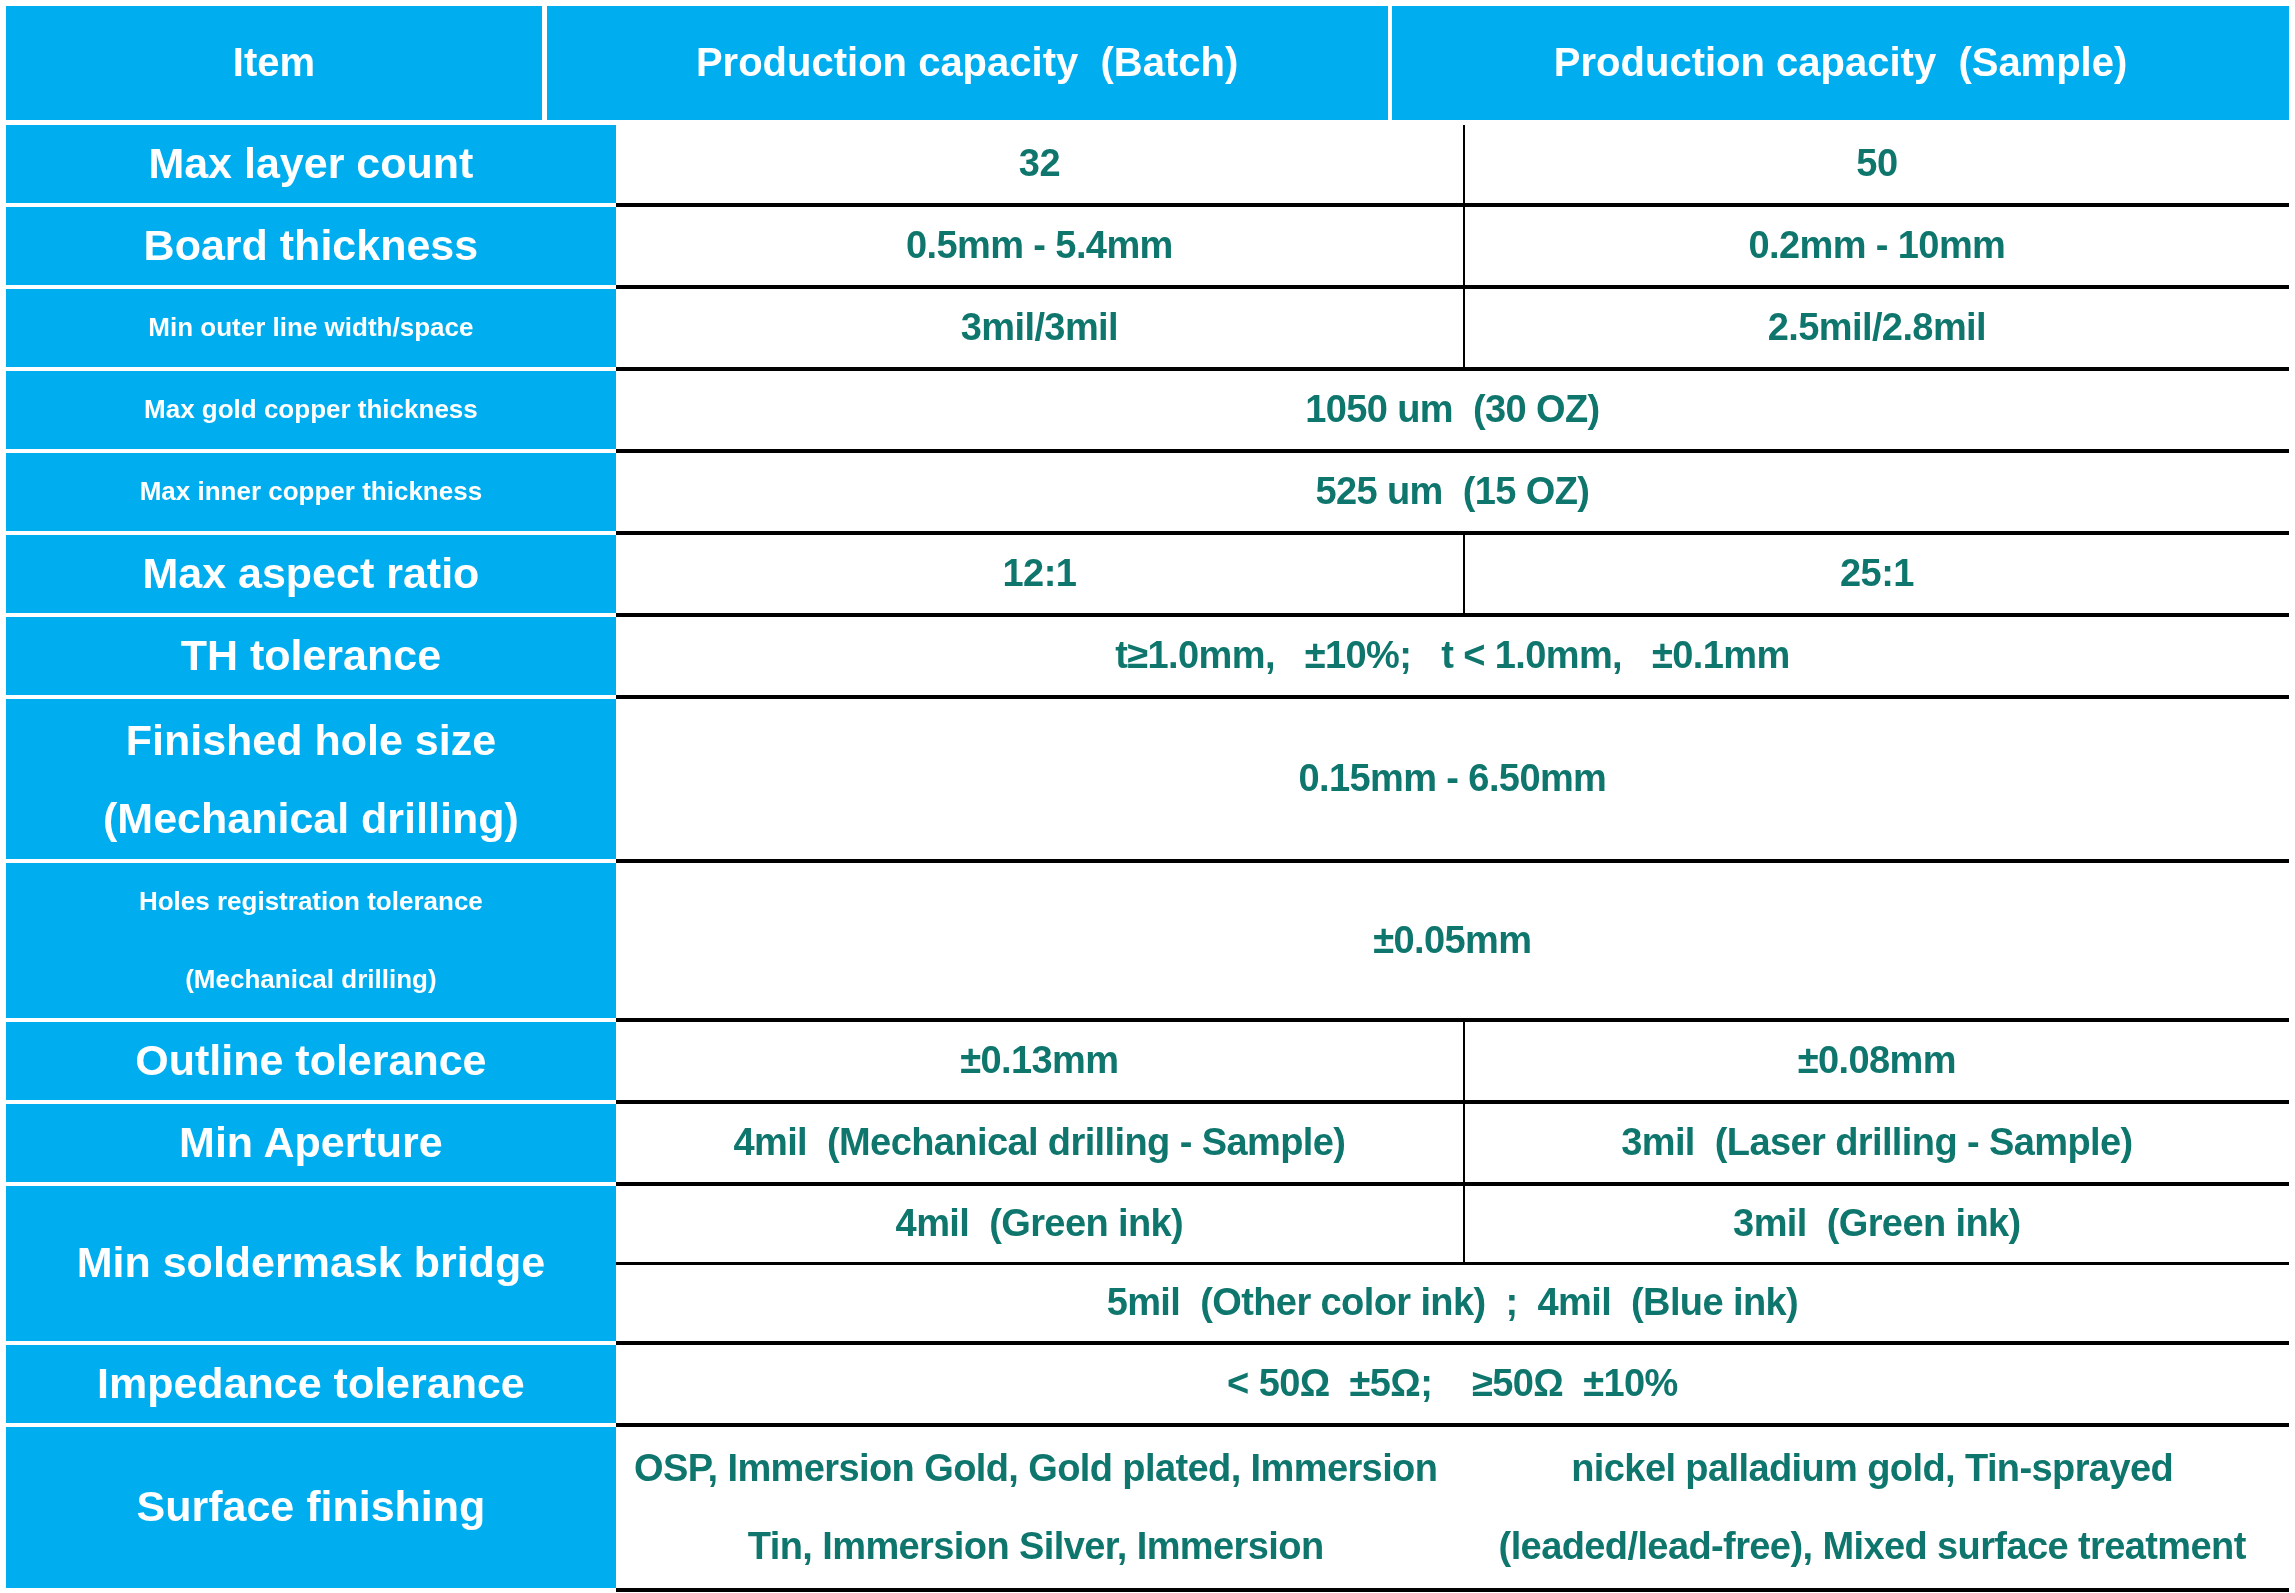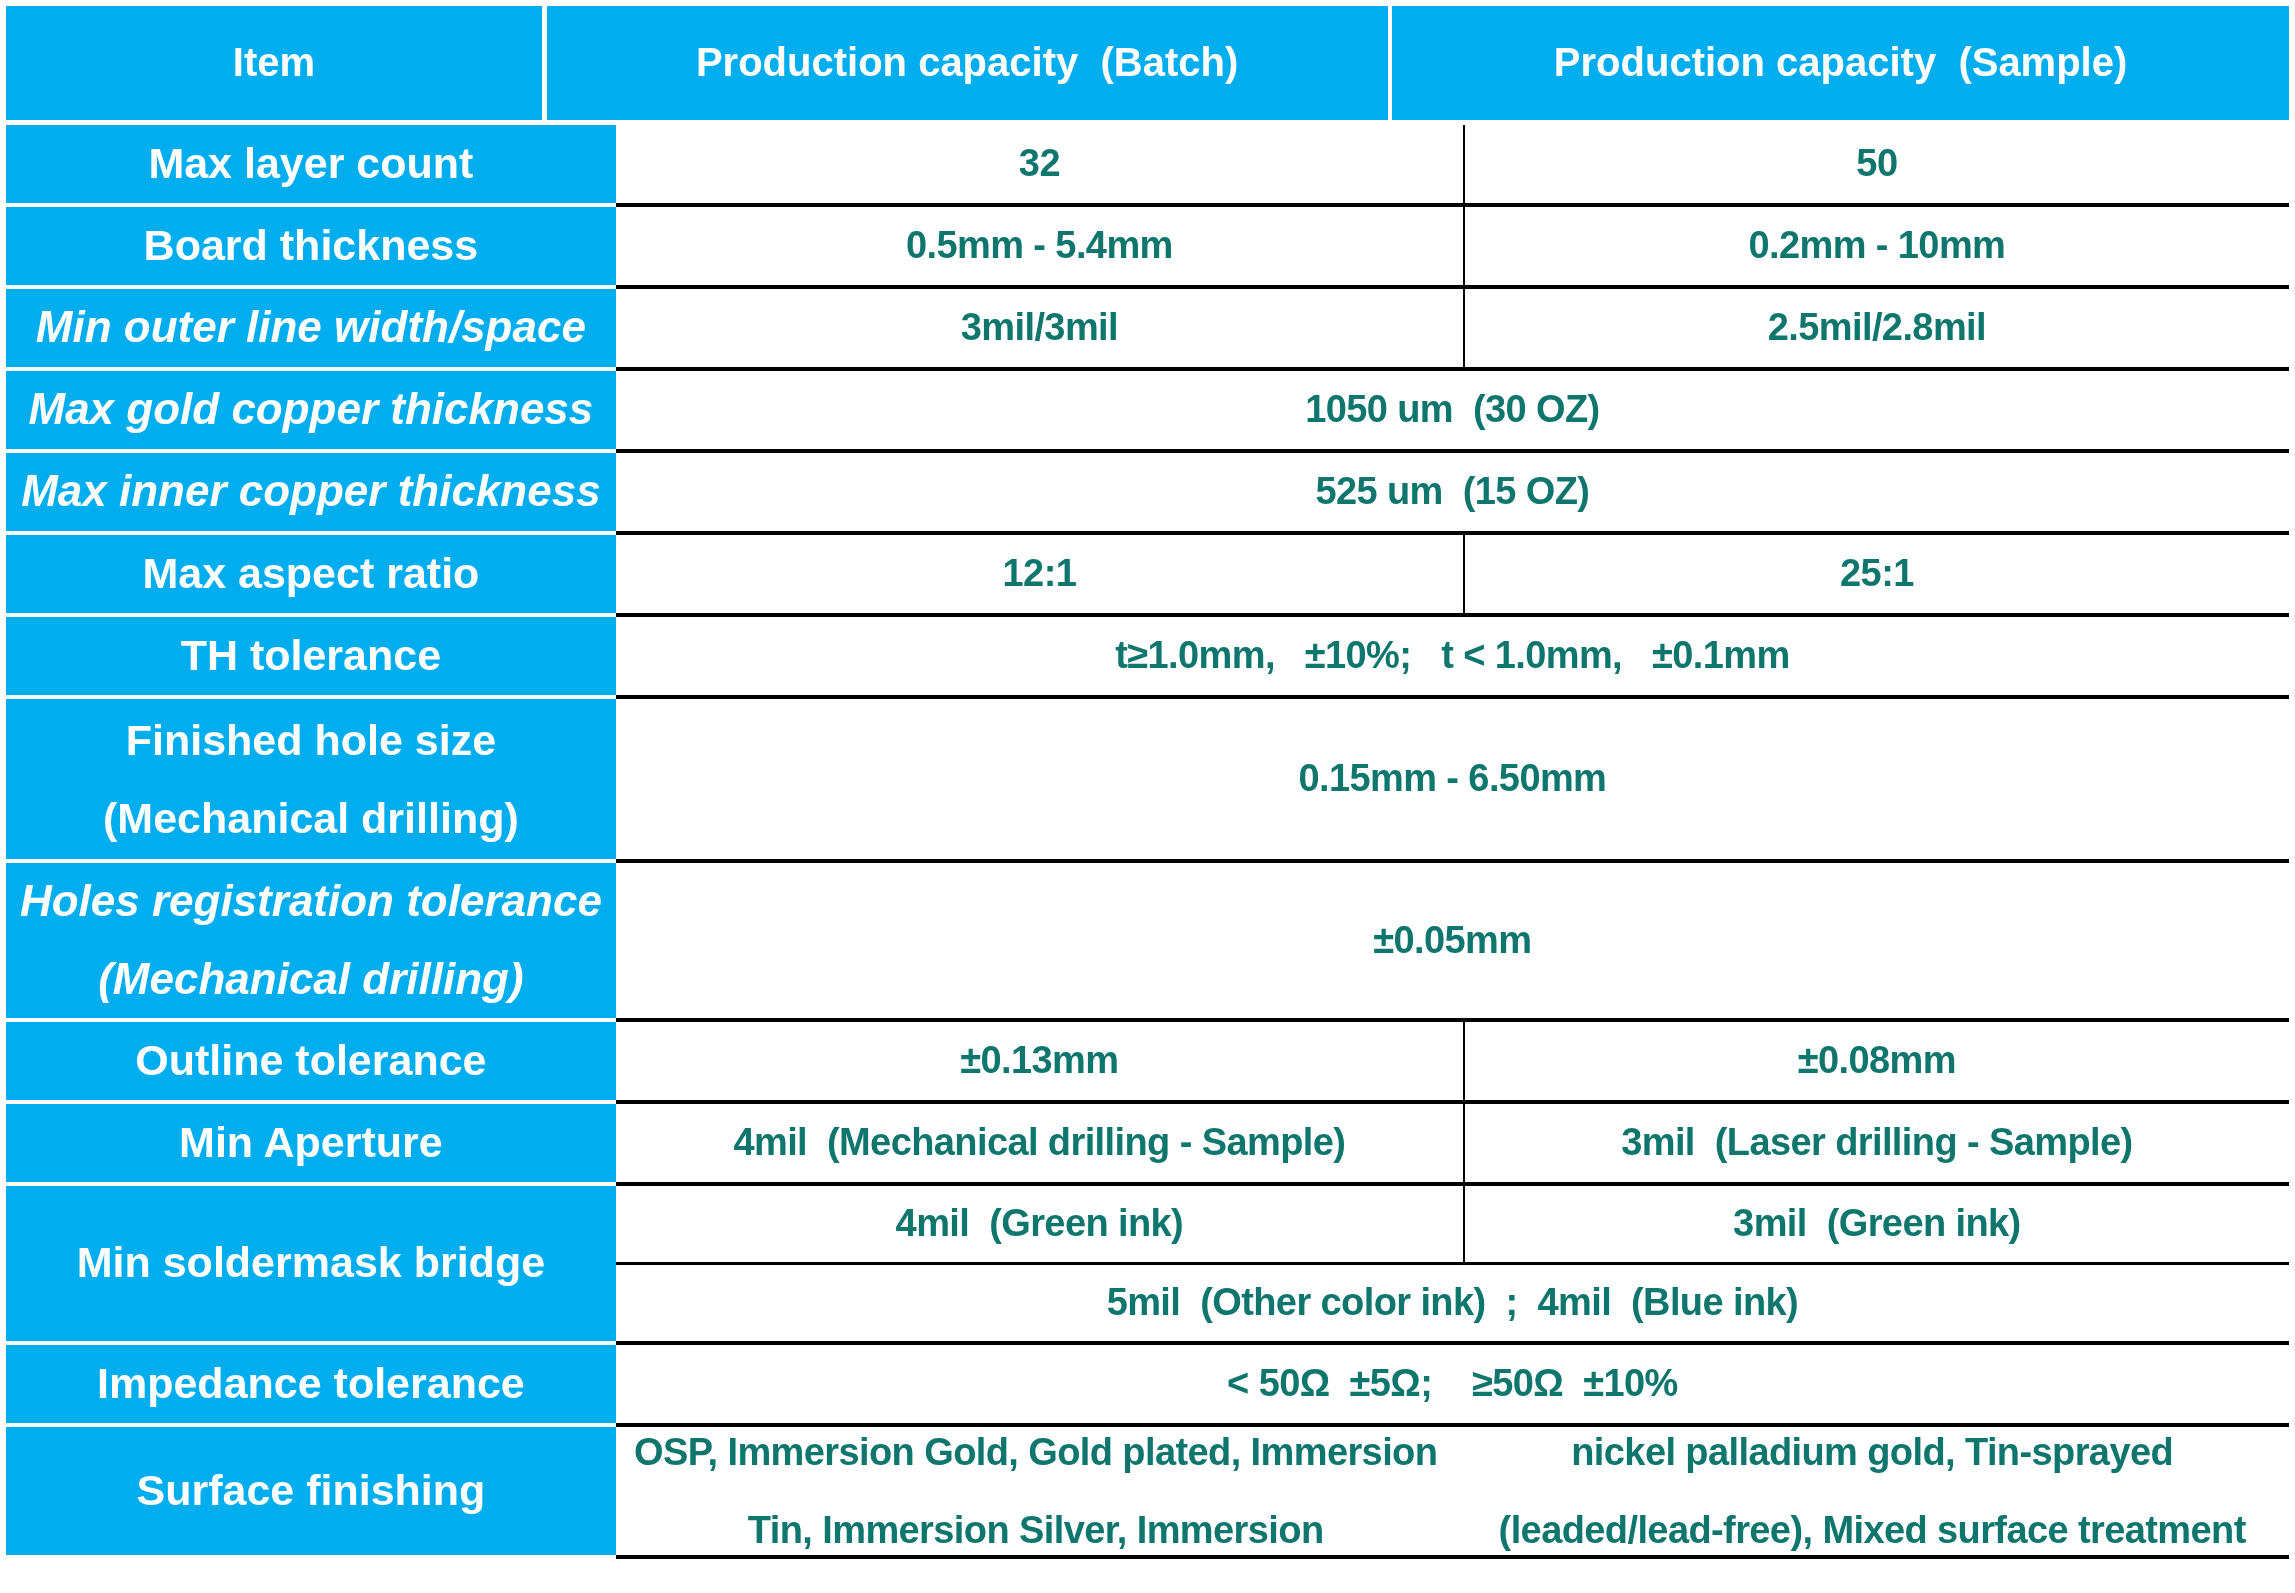--- a/index.html
+++ b/index.html
@@ -21,32 +21,32 @@
   }
   .c1 { width: 536px; }
   .c2 { width: 841px; margin-left: 4.7px; }
   .c3 { flex: 1; margin-left: 4.7px; }
 
   
   .row { display: flex; }
   .h1 { height: 82px; }
   .h2 { height: 164px; }
   .h3 { height: 159px; }
-  .h4 { height: 132px; }
+  .h4 { height: 165px; }
 
   .label {
     width: 610px;
     background: var(--accent, #00AEF0); color: #ffffff;
     border-bottom: 4.7px solid #ffffff;
     display: flex; flex-direction: column;
     align-items: center; justify-content: center;
     text-align: center;
   }
   .lline { font-size: 43px; line-height: 1.15; white-space: pre-wrap; }
-  .lline.md { font-size: 44px; font-style: italic; }
+  .lline.md { font-size: 26px; }
   .lline.two { line-height: 78px; }
 
   .data { flex: 1; display: flex; }
   .data.col { flex-direction: column; }
 
   .cell {
     display: flex; align-items: center; justify-content: center;
     text-align: center; color: #0f766e;
     font-size: 38px; letter-spacing: -0.6px;
     border-bottom: 4.7px solid var(--grid_line, #000000);

